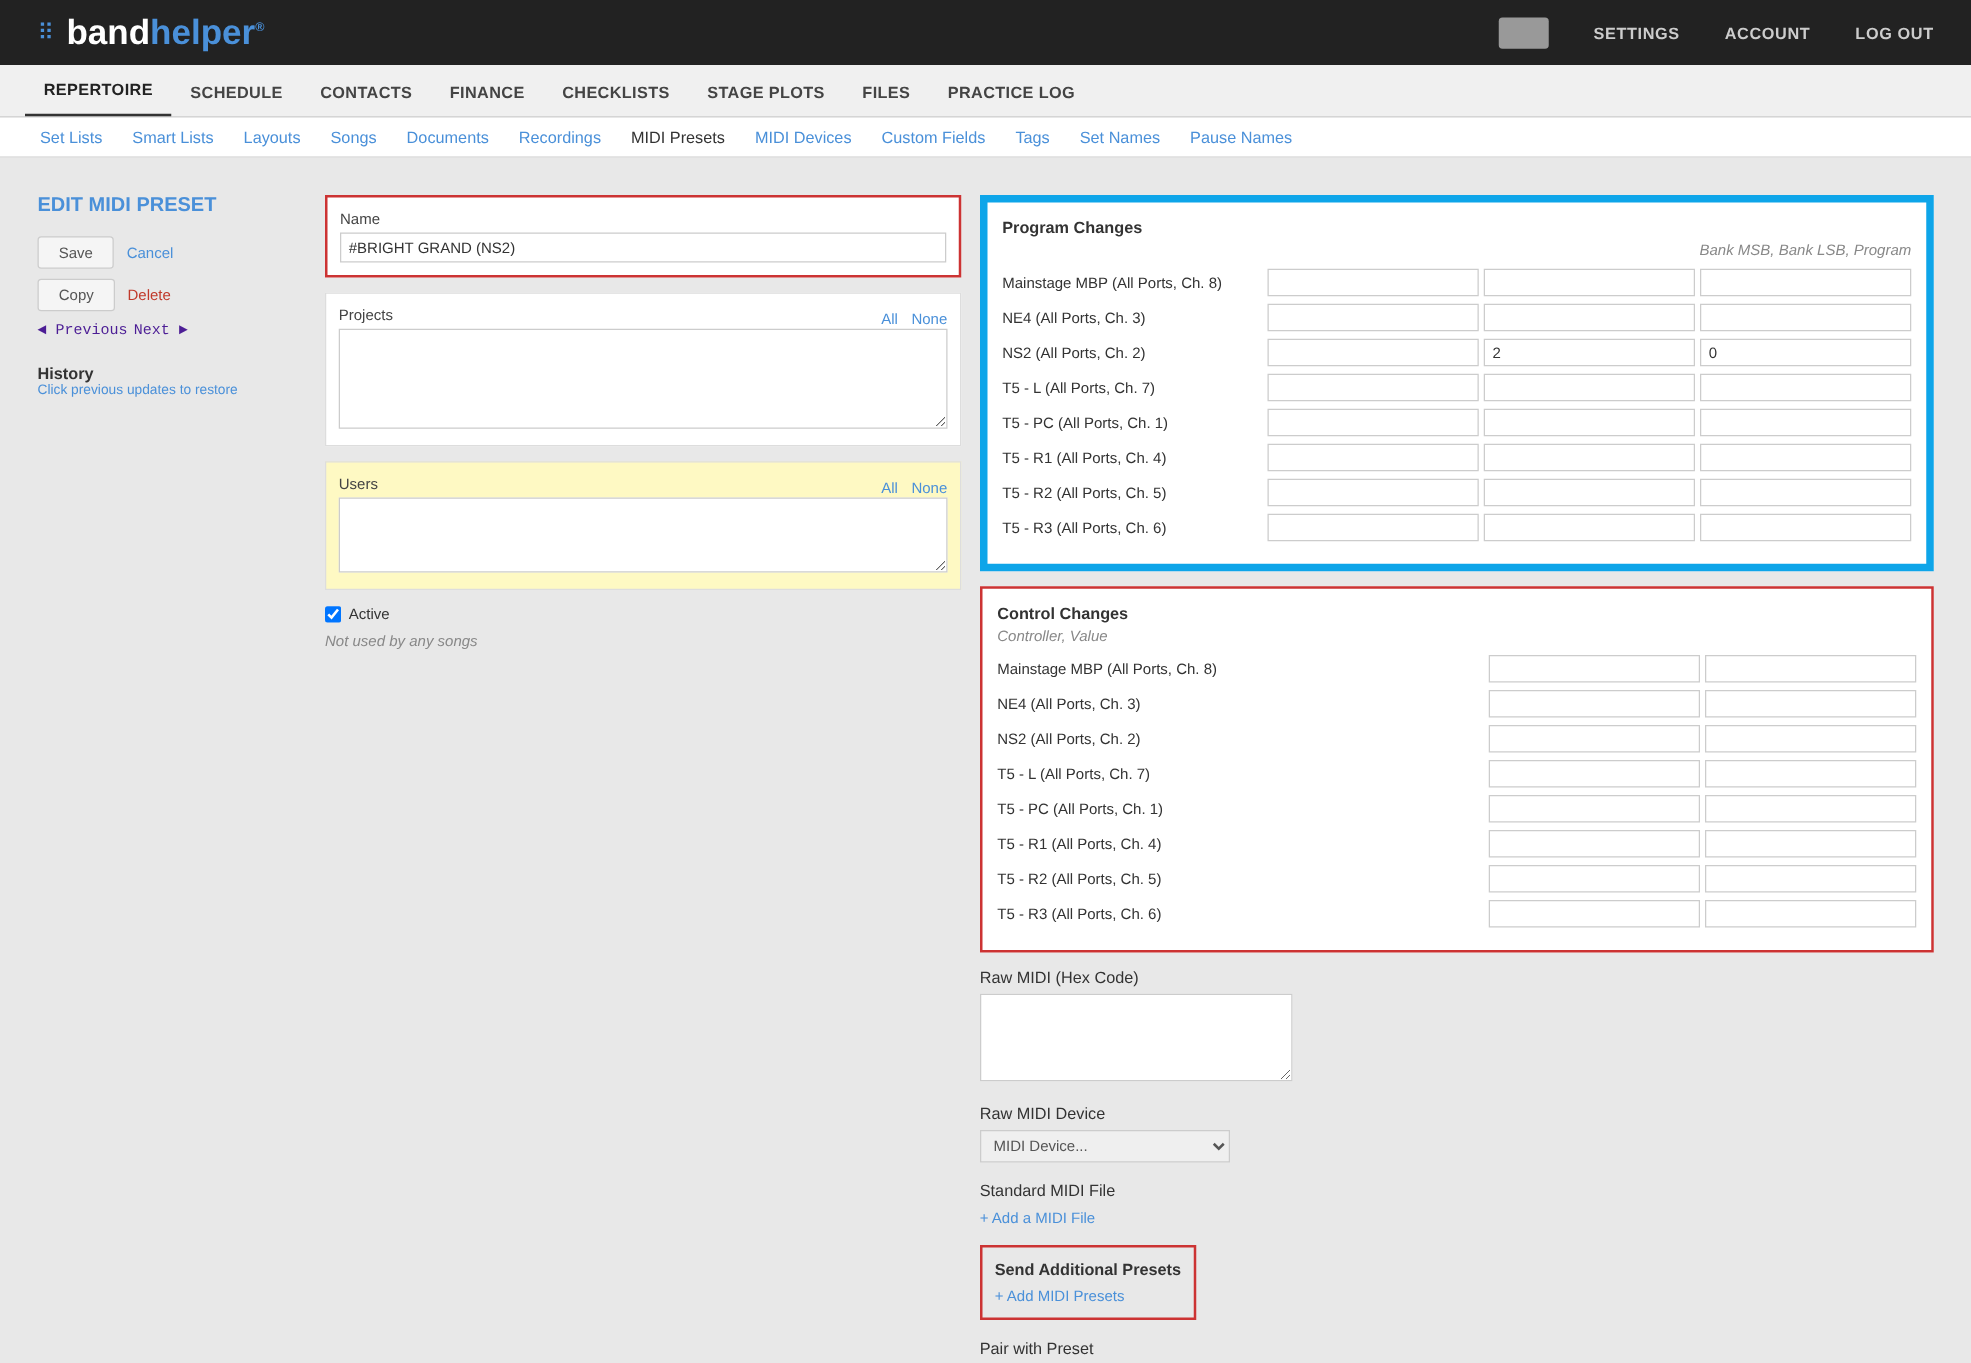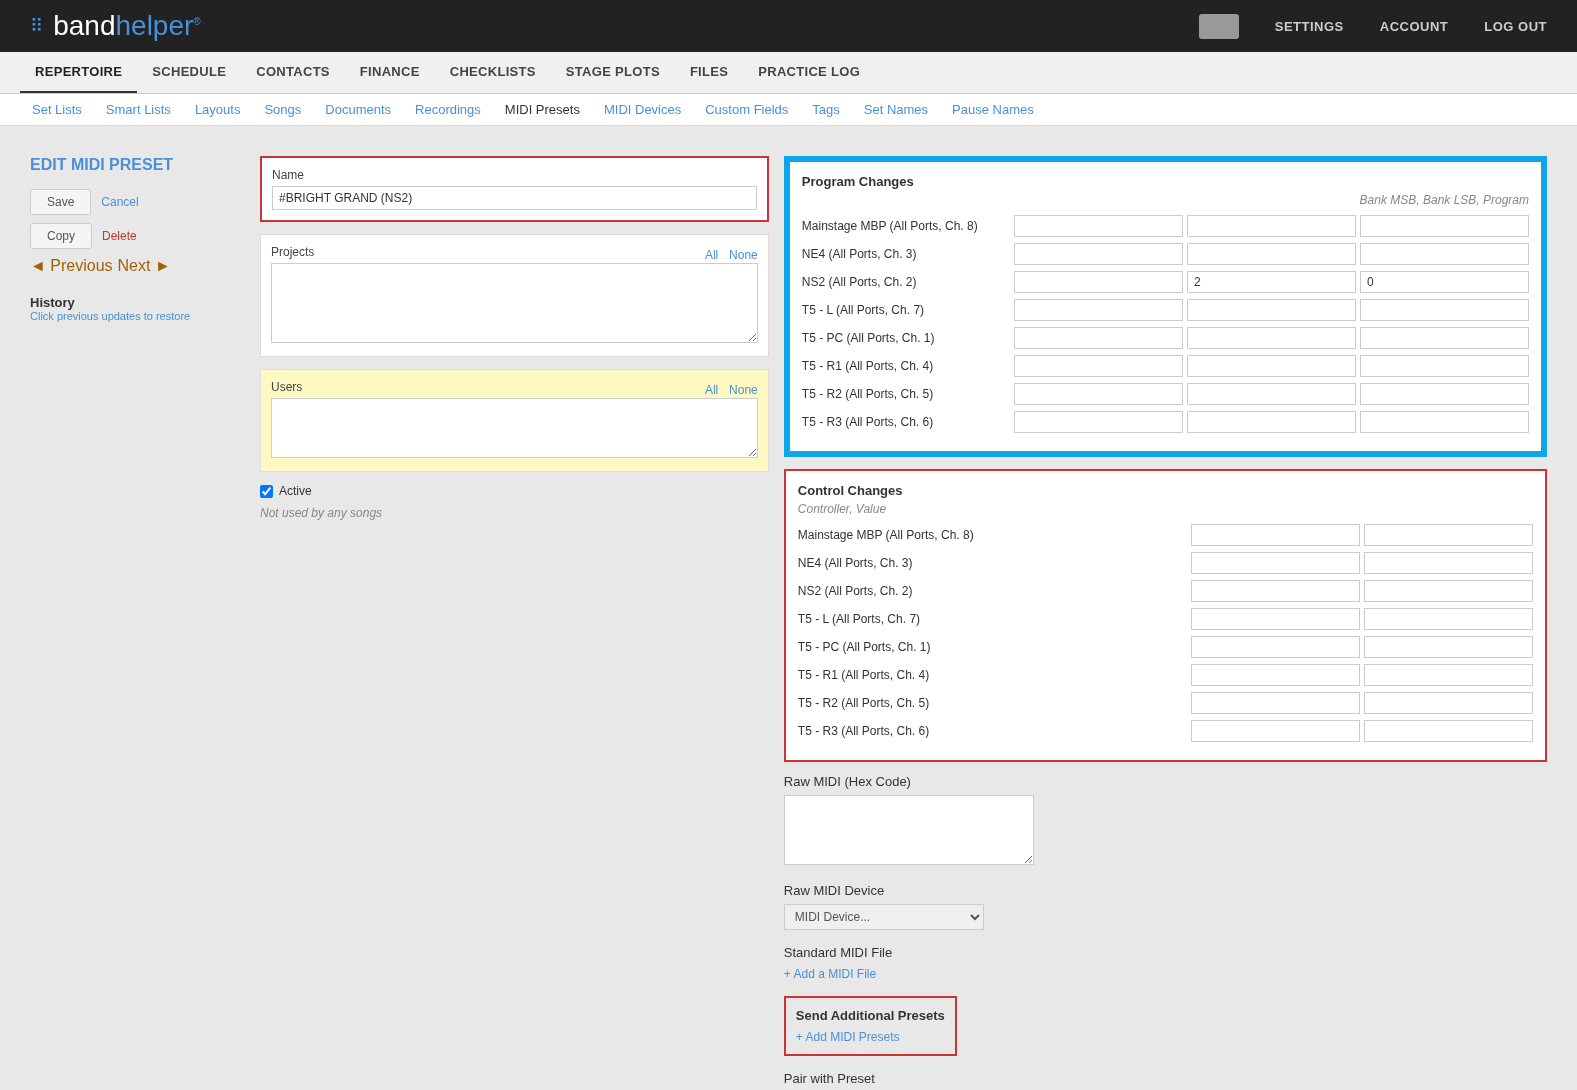--- a/index.html
+++ b/index.html
@@ -2,50 +2,50 @@
 <html><head>
   <meta charset="utf-8">
   <style>
     * { box-sizing: border-box; margin: 0; padding: 0; }
     body { background: #b0b0b0; font-family: Arial, Helvetica, sans-serif; font-size: 13px; color: #333; }
 
     
     .top-header { background: #222; display: flex; align-items: center; justify-content: space-between; padding: 10px 30px; }
     .logo { display: flex; align-items: center; }
     .logo-icon { color: #4a90d9; font-size: 18px; margin-right: 8px; letter-spacing: 2px; }
-    .logo-text { font-size: 28px; font-weight: normal; color: white; }
+    .logo-text { font-size: 28px; font-weight: bold; color: white; }
     .logo-text span.band { color: white; }
     .logo-text span.helper { color: #4a90d9; }
     .logo-reg { color: #4a90d9; font-size: 10px; vertical-align: super; }
     .top-nav-right { display: flex; align-items: center; gap: 36px; }
     .top-nav-right a { color: #ccc; text-decoration: none; font-size: 13px; font-weight: bold; letter-spacing: 0.5px; }
     .user-avatar { width: 40px; height: 25px; background: #999; border-radius: 3px; }
 
     
-    .main-nav { background: #f0f0f0; border-bottom: 1px solid #ccc; display: flex; align-items: flex-start; padding: 0 20px; }
+    .main-nav { background: #f0f0f0; border-bottom: 1px solid #ccc; display: flex; align-items: flex-end; padding: 0 20px; }
     .main-nav a { display: inline-block; padding: 12px 15px; color: #444; text-decoration: none; font-size: 13px; font-weight: bold; letter-spacing: 0.3px; }
     .main-nav a.active { color: #222; border-bottom: 2px solid #333; }
 
     
     .sub-nav { background: white; border-bottom: 1px solid #ddd; display: flex; align-items: center; padding: 0 20px; }
     .sub-nav a { display: inline-block; padding: 8px 12px; color: #4a90d9; text-decoration: none; font-size: 13px; }
     .sub-nav a.active { color: #333; }
 
     
     .content-area { background: #e8e8e8; min-height: 800px; padding: 30px; display: flex; gap: 30px; }
 
     
     .left-sidebar { width: 200px; flex-shrink: 0; }
     .edit-title { color: #4a90d9; font-size: 16px; font-weight: bold; text-transform: uppercase; margin-bottom: 15px; }
     .btn-row { display: flex; gap: 10px; margin-bottom: 8px; }
     .btn { padding: 5px 16px; border: 1px solid #ccc; background: #f5f5f5; color: #555; font-size: 12px; cursor: pointer; border-radius: 3px; }
     .btn-link { background: none; border: none; color: #4a90d9; font-size: 12px; cursor: pointer; text-decoration: none; }
     .btn-link.red { color: #c0392b; }
     .nav-row { display: flex; gap: 5px; align-items: center; margin-bottom: 20px; }
-    .nav-link { color: #a16207; font-size: 16px; text-decoration: none; }
+    .nav-link { color: #4c1d95; font-size: 12px; text-decoration: none; font-family: Liberation Mono, monospace; }
     .history-section { margin-top: 10px; }
     .history-title { font-weight: bold; font-size: 13px; color: #333; }
     .history-sub { font-size: 11px; color: #4a90d9; }
 
     
     .form-area { flex: 1; }
     .form-label { font-size: 12px; color: #444; margin-bottom: 4px; }
     .form-label-row { display: flex; justify-content: space-between; align-items: center; }
     .form-label-link { color: #4a90d9; font-size: 12px; text-decoration: none; }
     input[type="text"], textarea, select { border: 1px solid #ccc; padding: 4px 6px; font-size: 12px; color: #333; width: 100%; }

